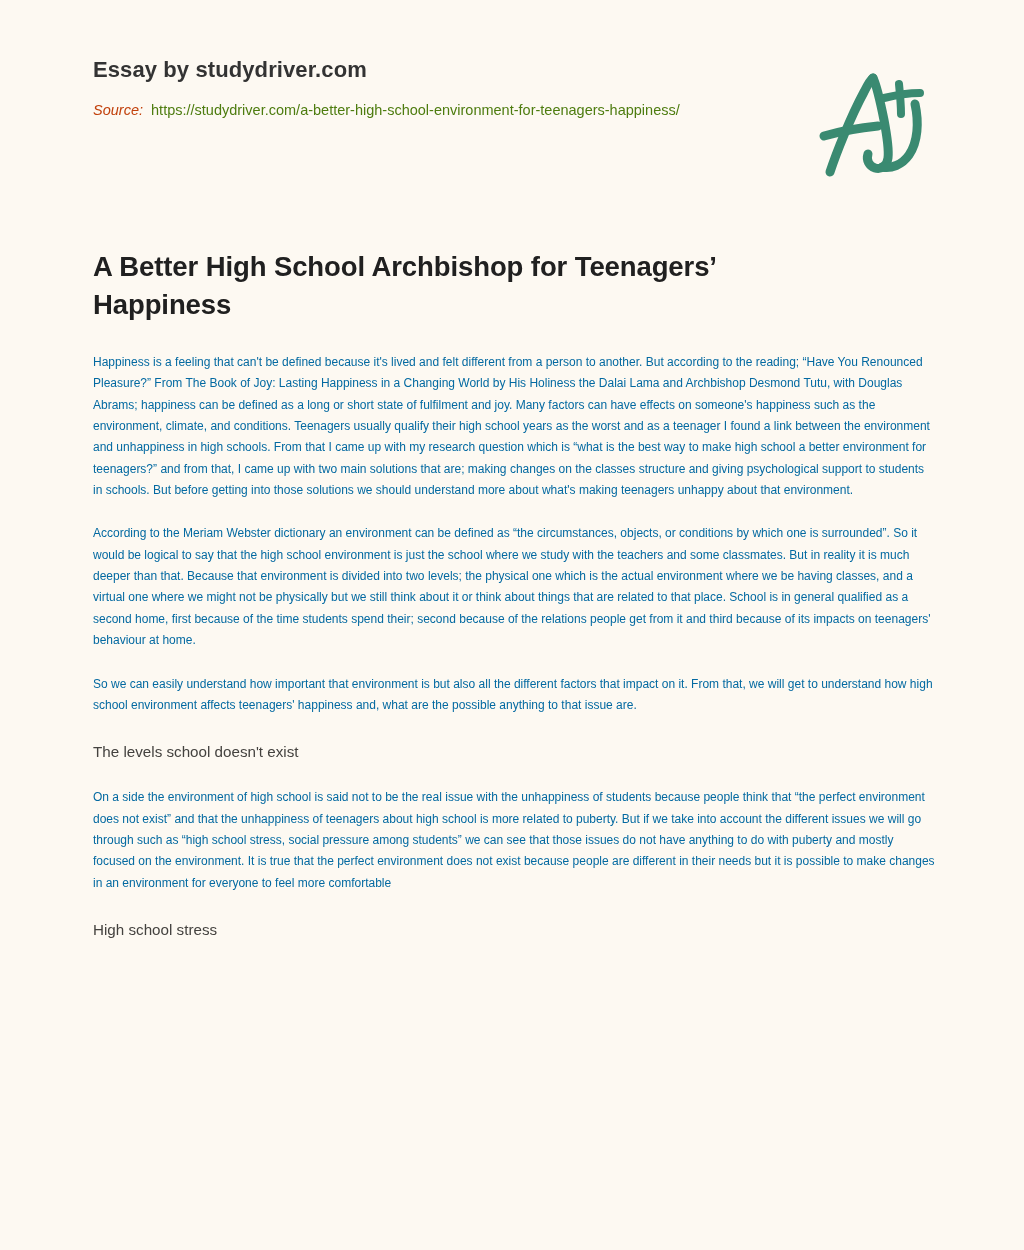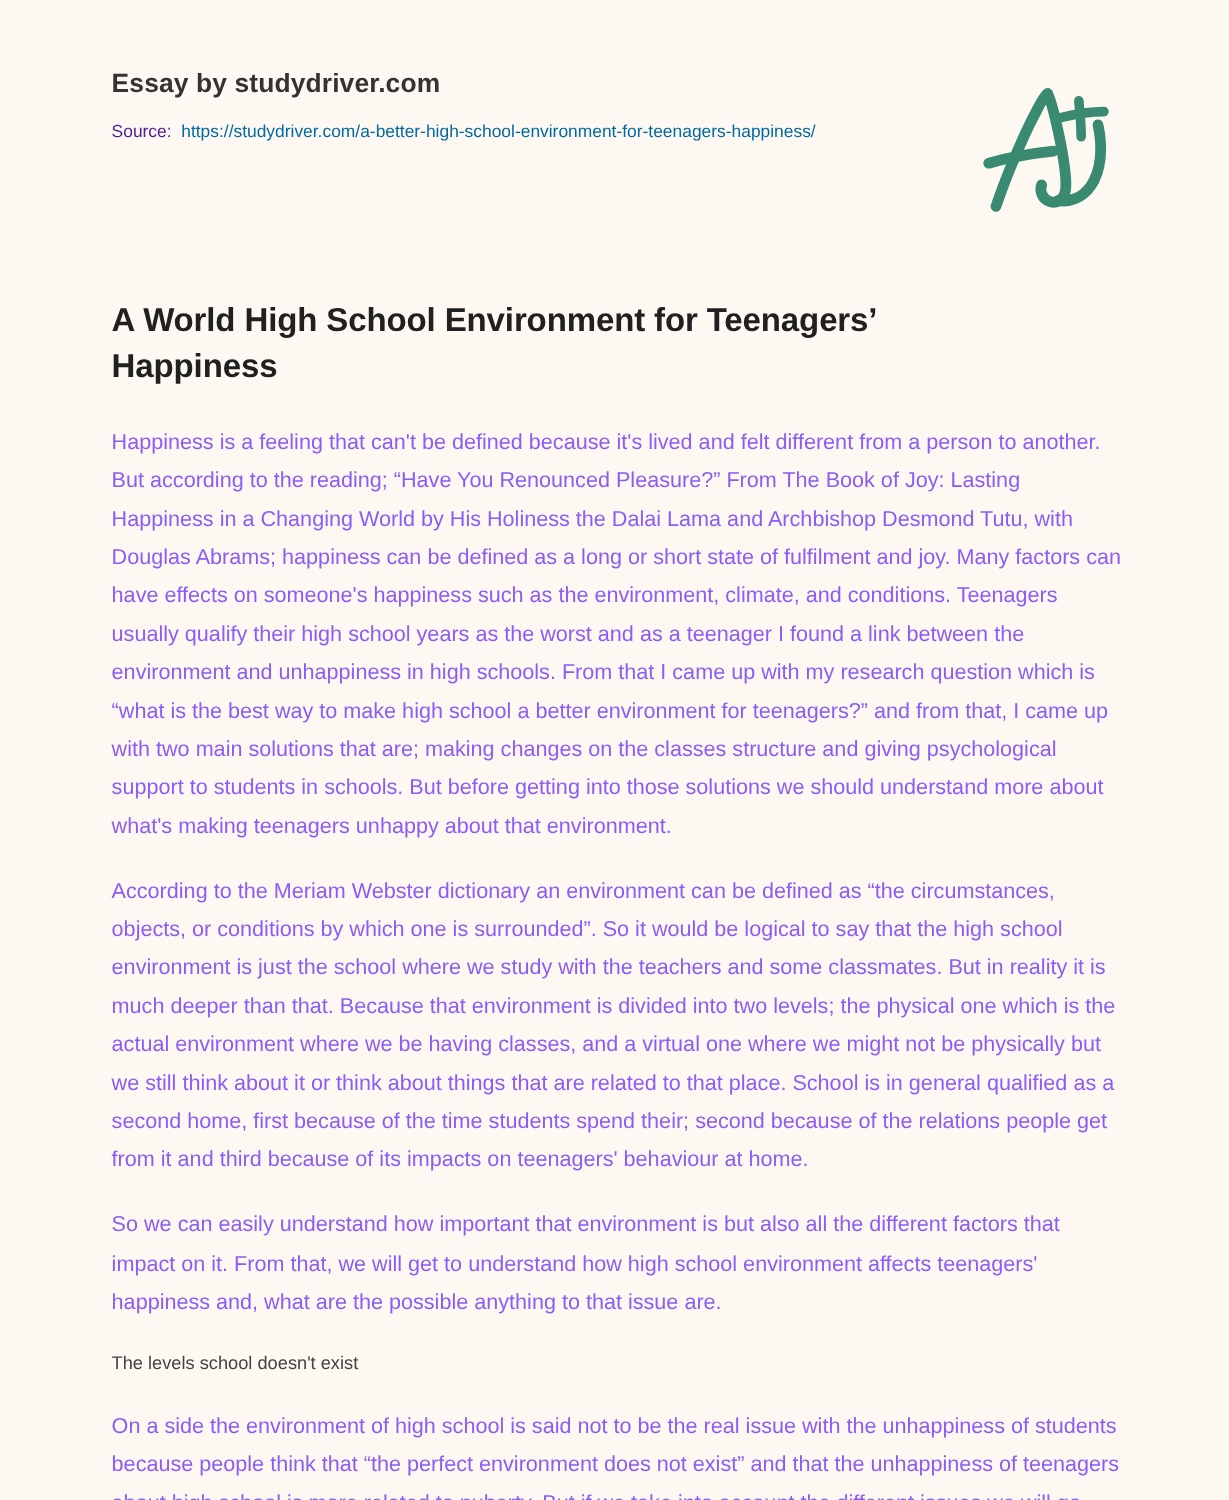--- a/index.html
+++ b/index.html
@@ -51,25 +51,26 @@
 
   .source-line {
     margin-top: 16px;
     font-size: 14.5px;
     line-height: 1.62;
     color: #8a8782;
     word-break: break-word;
   }
 
   .source-label {
-    color: #4c1d95;
+    color: #c2410c;
+    font-style: italic;
   }
 
   .source-url {
-    color: #0369a1;
+    color: #4d7c0f;
     text-decoration: none;
     cursor: pointer;
   }
 
   
   .logo-wrap {
     position: absolute;
     left: 806px;
     top: 68px;
     width: 126px;
@@ -89,23 +90,23 @@
     font-size: 27.5px;
     font-weight: bold;
     line-height: 1.38;
     color: #202020;
     margin: 0 0 28px 0;
     letter-spacing: -0.1px;
     max-width: 700px;
   }
 
   .para {
-    font-size: 18px;
+    font-size: 12px;
     line-height: 1.78;
-    color: #8b5cf6;
+    color: #0369a1;
     margin: 0 0 22px 0;
     text-align: left;
   }
 
   .para:last-child { margin-bottom: 0; }
 
   .section-head {
     font-size: 15.2px;
     line-height: 1.78;
     color: #44423f;
@@ -143,21 +144,21 @@
 
           <path d="M78 30 C90 27, 104 25, 114 25" stroke-width="8"></path>
 
           <path d="M109 36 C113 54, 112 74, 103 87 C96 97, 85 101, 76 99" stroke-width="9"></path>
         </g>
       </svg>
     </div>
   </div>
 
   <div class="article">
-    <h1 class="article-title">A World High School Environment for Teenagers’ Happiness</h1>
+    <h1 class="article-title">A Better High School Archbishop for Teenagers’ Happiness</h1>
 
     <p class="para">Happiness is a feeling that can't be defined because it's lived and felt different from a person to another. But according to the reading; “Have You Renounced Pleasure?” From The Book of Joy: Lasting Happiness in a Changing World by His Holiness the Dalai Lama and Archbishop Desmond Tutu, with Douglas Abrams; happiness can be defined as a long or short state of fulfilment and joy. Many factors can have effects on someone's happiness such as the environment, climate, and conditions. Teenagers usually qualify their high school years as the worst and as a teenager I found a link between the environment and unhappiness in high schools. From that I came up with my research question which is “what is the best way to make high school a better environment for teenagers?” and from that, I came up with two main solutions that are; making changes on the classes structure and giving psychological support to students in schools. But before getting into those solutions we should understand more about what's making teenagers unhappy about that environment.</p>
     <p class="para">According to the Meriam Webster dictionary an environment can be defined as “the circumstances, objects, or conditions by which one is surrounded”. So it would be logical to say that the high school environment is just the school where we study with the teachers and some classmates. But in reality it is much deeper than that. Because that environment is divided into two levels; the physical one which is the actual environment where we be having classes, and a virtual one where we might not be physically but we still think about it or think about things that are related to that place. School is in general qualified as a second home, first because of the time students spend their; second because of the relations people get from it and third because of its impacts on teenagers' behaviour at home.</p>
     <p class="para">So we can easily understand how important that environment is but also all the different factors that impact on it. From that, we will get to understand how high school environment affects teenagers' happiness and, what are the possible anything to that issue are.</p>
     <p class="section-head">The levels school doesn't exist</p>
     <p class="para">On a side the environment of high school is said not to be the real issue with the unhappiness of students because people think that “the perfect environment does not exist” and that the unhappiness of teenagers about high school is more related to puberty. But if we take into account the different issues we will go through such as “high school stress, social pressure among students” we can see that those issues do not have anything to do with puberty and mostly focused on the environment. It is true that the perfect environment does not exist because people are different in their needs but it is possible to make changes in an environment for everyone to feel more comfortable</p>
     <p class="section-head">High school stress</p>
 
   </div>
 

